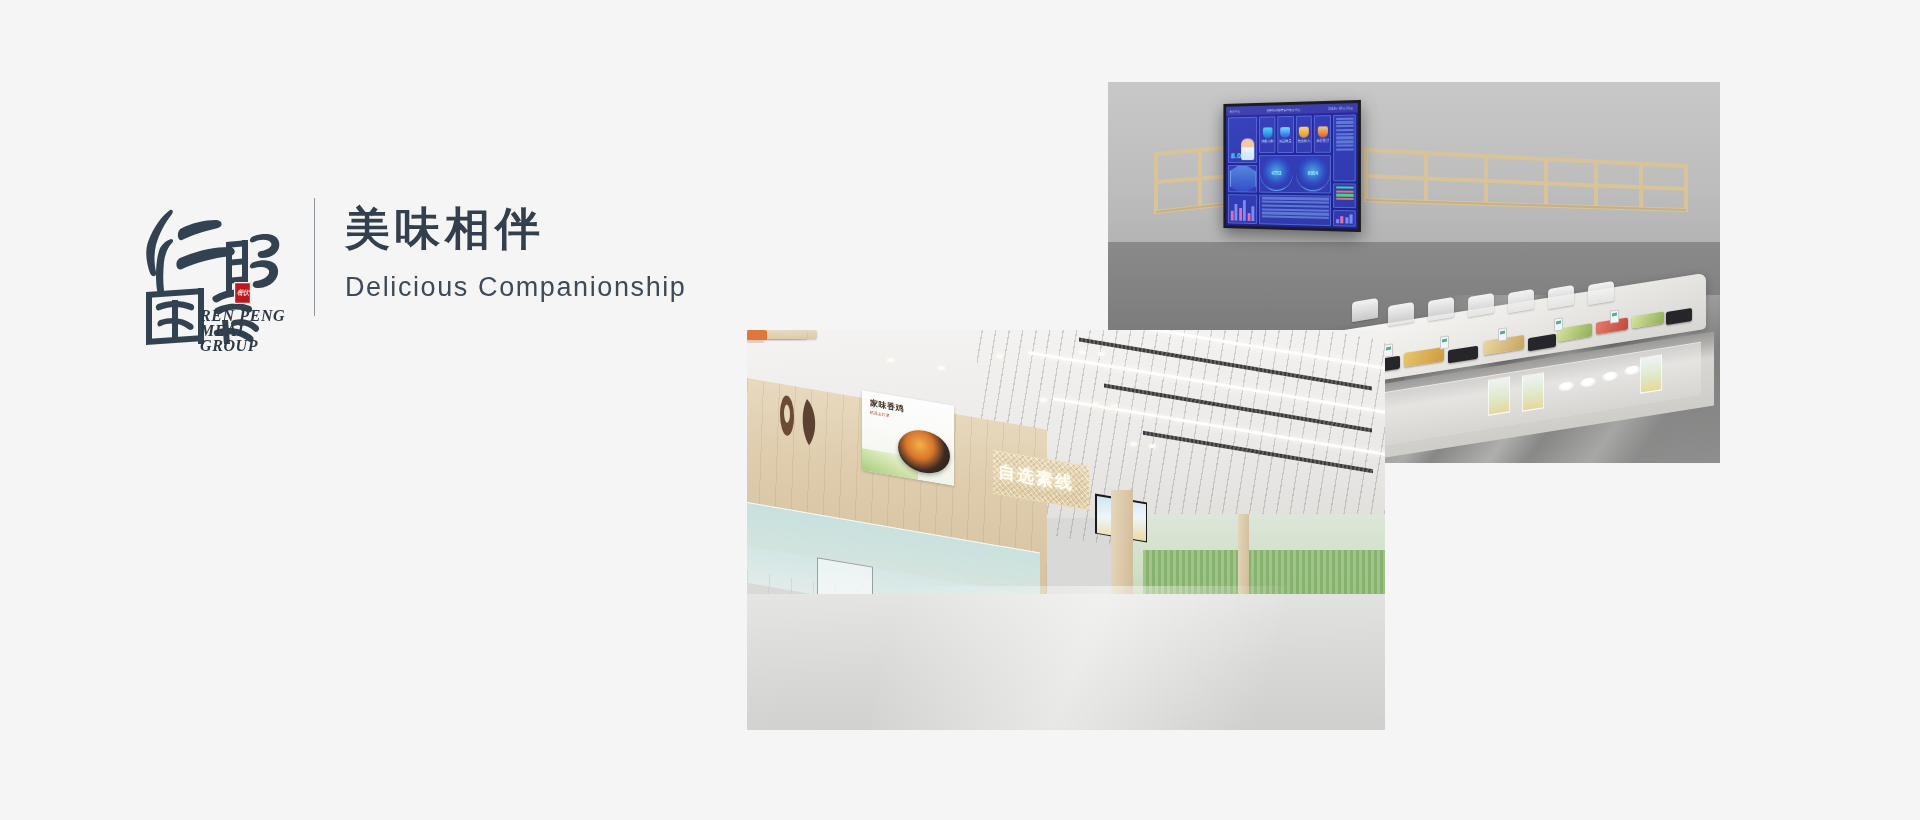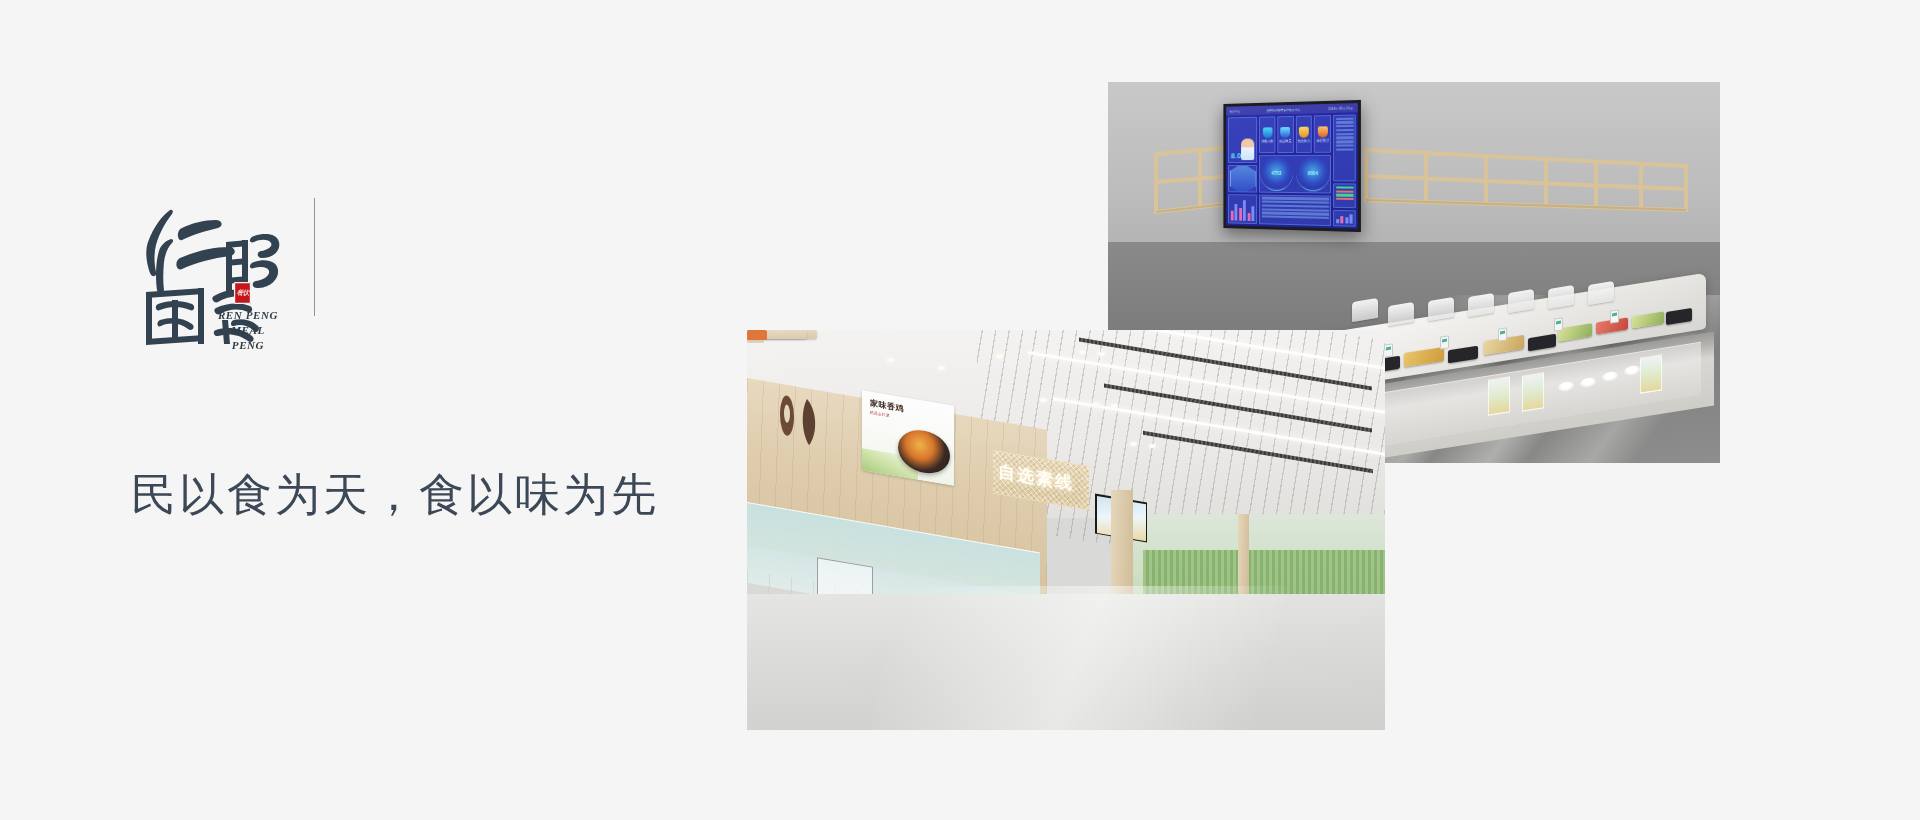--- a/index.html
+++ b/index.html
@@ -38,23 +38,23 @@
     color: #fff; font-size: 7px; line-height: 7px;
     font-family: "DejaVu Serif", serif;
     letter-spacing: -1px;
     text-align: center;
     box-shadow: inset 0 0 0 1.2px #f3f3f3;
   }
   .logo-en {
     position: absolute;
     left: 70px; top: 112px;
     width: 96px;
-    text-align: center;
+    text-align: left;
     font-family: "Liberation Serif", "DejaVu Serif", serif;
-    font-size: 11px;
+    font-size: 16px;
     font-weight: bold;
     color: #2e3a45;
     line-height: 15px;
     letter-spacing: 0.6px;
   }
   .divider {
     width: 1px;
     height: 118px;
     background: #8c949c;
     margin: 2px 30px 0 24px;
@@ -492,31 +492,32 @@
           <path d="M86,112 C96,107 110,106 120,110 C124,112 122,118 118,116 C109,112 98,113 90,118 C86,120 82,114 86,112 Z"></path>
           <path d="M92,124 L94,148 L100,148 L98,124 Z"></path>
           <path d="M104,124 C112,122 122,124 128,130 C131,133 127,138 124,135 C118,129 110,128 104,130 C100,131 100,125 104,124 Z"></path>
           <path d="M86,134 C98,130 112,132 122,140 C126,143 122,148 118,145 C109,138 98,137 88,140 C84,141 82,135 86,134 Z"></path>
         </g>
       </svg>
       <div class="logo-seal">餐饮</div>
       <div class="logo-en">
         <div>REN PENG</div>
         <div>MEAL</div>
-        <div>PENG</div>
+        <div>GROUP</div>
       </div>
     </div>
 
     <div class="divider"></div>
 
     <div class="titles">
+      <div class="title-cn">美味相伴</div>
+      <div class="title-en">Delicious Companionship</div>
     </div>
   </div>
 
-  <div class="slogan">民以食为天，食以味为先</div>
 
   <div class="render-photo">
     <div class="r-skywall"></div>
     <div class="r-floor"></div>
     <div class="r-floorstreak"></div>
 
     <svg class="pergola" viewBox="0 0 570 108">
       <g stroke="#d9c49a" stroke-width="4" fill="none">
         <path d="M30,22 L118,14 L118,70 L30,80 Z"></path>
         <path d="M74,18 L74,75"></path>

